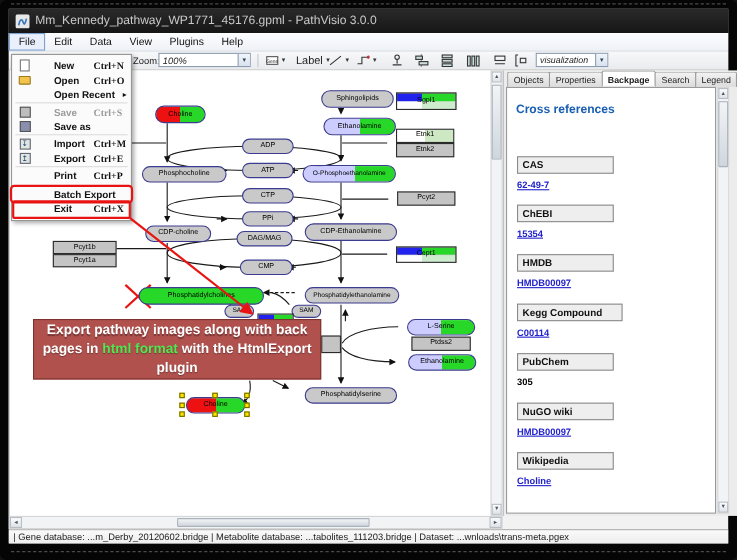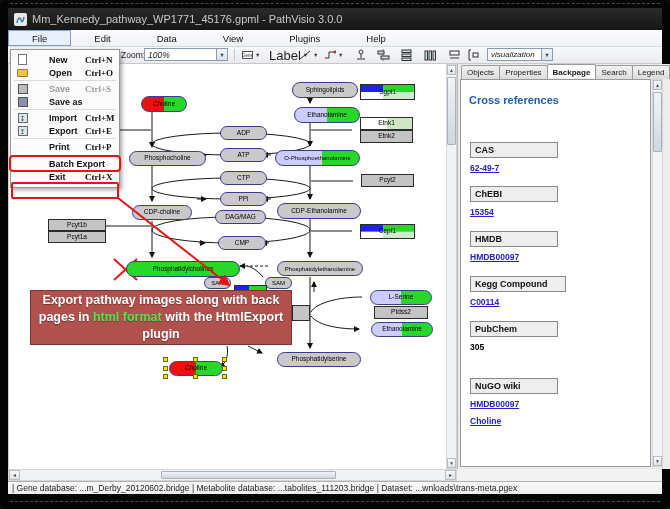--- a/index.html
+++ b/index.html
@@ -5,21 +5,21 @@
   html,body{margin:0;padding:0;background:#111;}
   *{box-sizing:border-box;}
   #frame{position:relative;width:670px;height:509px;background:#050505;border-radius:6px;overflow:hidden;font-family:"Liberation Sans",sans-serif;}
   .dashline{position:absolute;left:10px;width:650px;height:0;border-top:1px dashed #4a4a4a;}
   #win{position:absolute;left:8px;top:8px;width:654px;height:486px;background:#f2f2f2;}
   
   #titlebar{position:absolute;left:0;top:0;width:654px;height:22px;background:linear-gradient(180deg,#2a2a2a,#161616);display:flex;align-items:center;padding-left:6px;gap:5px;}
   #titlebar .t{color:#c9c9c9;font-size:11px;white-space:nowrap;}
   
   #menubar{position:absolute;left:0;top:22px;width:654px;height:17px;background:linear-gradient(180deg,#fdfdff,#eef1f6);display:flex;align-items:stretch;font-size:9.5px;color:#111;border-bottom:1px solid #d8dbe0;}
-  .mitem{display:flex;align-items:center;padding:0 23px;}
+  .mitem{display:flex;align-items:center;padding:0 8px;}
   .mitem.open{background:#e9f0fb;border:1px solid #7da2ce;}
   
   #toolbar{position:absolute;left:0;top:39px;width:654px;height:17px;background:linear-gradient(180deg,#f7f8fa,#e9ebee);border-bottom:1px solid #c9c9c9;font-size:8.5px;color:#222;}
   .tbtn{position:absolute;top:1px;height:14px;display:flex;align-items:center;gap:2px;padding:0 2px;border:1px solid transparent;border-radius:2px;}
   .caret{font-size:5.5px;color:#333;}
   .combo{position:absolute;top:1px;height:13px;background:#fff;border:1px solid #8b9bb0;display:flex;align-items:center;font-size:8.5px;font-style:italic;}
   .combo .val{flex:1;padding-left:3px;white-space:nowrap;overflow:hidden;}
   .combo .drop{width:11px;height:100%;background:linear-gradient(180deg,#f2f6fb,#d8e2ef);border-left:1px solid #8b9bb0;display:flex;align-items:center;justify-content:center;font-size:5.5px;color:#345;}
   .vsep{position:absolute;top:2px;width:1px;height:12px;background:#c4c8cd;}
   
@@ -107,21 +107,21 @@
       <div class="combo" style="left:136px;width:84px">
         <span class="val">100%</span>
         <span class="drop">▼</span>
       </div>
       <div class="vsep" style="left:226px"></div>
       <div class="tbtn" style="left:231px">
         <span class="tinyrect">Gene</span>
         <span class="caret">▼</span>
       </div>
       <div class="tbtn" style="left:258px">
-        <span style="font-size:13px">Label</span>
+        <span style="font-size:10px">Label</span>
         <span class="caret">▼</span>
       </div>
       <div class="tbtn" style="left:288px">
         <svg width="12" height="10">
             <line x1="1" y1="9" x2="11" y2="1" stroke="#333" stroke-width="1"></line>
           </svg>
         <span class="caret">▼</span>
       </div>
       <div class="tbtn" style="left:313px">
         <svg width="12" height="10">
@@ -274,20 +274,24 @@
         <span class="lab">New</span>
         <span class="sc">Ctrl+N</span>
       </div>
       <div class="fm-row">
         <span class="fm-ico">
             <span class="ic-folder"></span>
           </span>
         <span class="lab">Open</span>
         <span class="sc">Ctrl+O</span>
       </div>
+      <div class="fm-row">
+        <span class="lab">Open Recent</span>
+        <span class="sub">▸</span>
+      </div>
       <div class="fm-sep"></div>
       <div class="fm-row dis">
         <span class="fm-ico">
             <span class="ic-floppy gray"></span>
           </span>
         <span class="lab">Save</span>
         <span class="sc">Ctrl+S</span>
       </div>
       <div class="fm-row">
         <span class="fm-ico">
@@ -362,25 +366,26 @@
           <div class="val link">HMDB00097</div>
         </div>
         <div class="xref" style="top:196px">
           <div class="hdr wide">Kegg Compound</div>
           <div class="val link">C00114</div>
         </div>
         <div class="xref" style="top:241px">
           <div class="hdr">PubChem</div>
           <div class="val">305</div>
         </div>
-        <div class="xref" style="top:298px">
+        <div class="xref" style="top:286px">
           <div class="hdr">NuGO wiki</div>
           <div class="val link">HMDB00097</div>
         </div>
         <div class="xref" style="top:331px">
+          <div class="hdr">Wikipedia</div>
           <div class="val link">Choline</div>
         </div>
         <div id="exprhead">Expression data</div>
       </div>
       <div class="sb" style="left:194px;top:15px;width:11px;height:388px">
         <div class="btn" style="left:0;top:0;width:9px;height:10px">▲</div>
         <div class="thumb" style="left:0;top:12px;width:9px;height:60px"></div>
         <div class="btn" style="left:0;bottom:0;width:9px;height:10px">▼</div>
       </div>
     </div>

